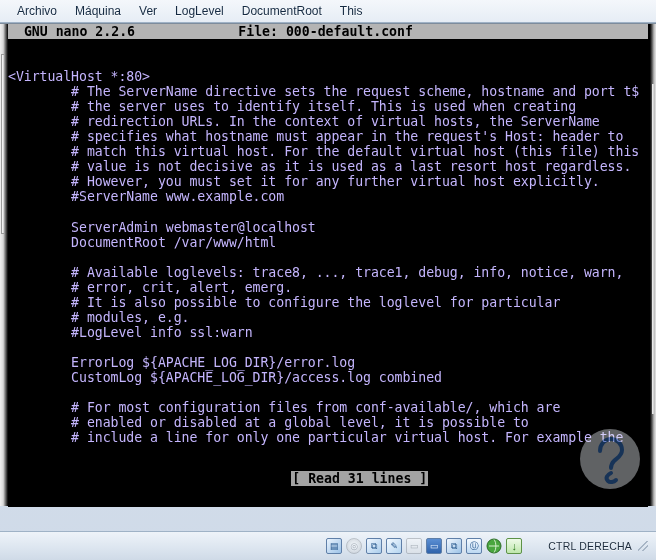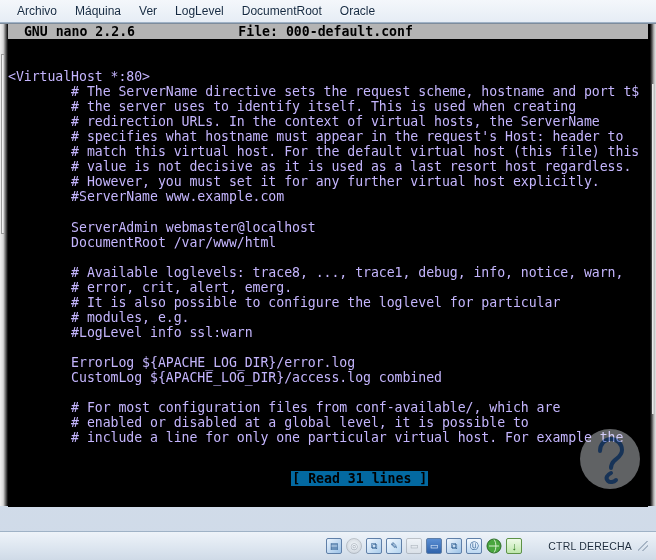--- a/index.html
+++ b/index.html
@@ -121,21 +121,21 @@
     font-size:13.2px;
     line-height:15.05px;
     letter-spacing:-.05px;
   }
   .term-body .ln{height:15.05px;color:#c4b5fd;}
 
   .statusline{
     position:absolute;left:0;right:0;bottom:36px;height:16px;
     text-align:center;white-space:pre;font-size:13.2px;line-height:16px;
   }
-  .statusline span{background:#0369a1;color:#000;font-weight:bold;padding:0 1px;}
+  .statusline span{background:#a3a3a3;color:#000;font-weight:bold;padding:0 1px;}
 
   .shortcutbar{
     position:absolute;left:0;right:0;bottom:0;height:32px;
     font-size:13.2px;line-height:16px;white-space:pre;
   }
 
   
   .watermark{
     position:absolute;right:6px;bottom:16px;width:64px;height:64px;
     opacity:.55;pointer-events:none;
@@ -186,21 +186,21 @@
 
 <div id="app">
 
 
   <div class="menubar">
     <div class="menuitem">Archivo</div>
     <div class="menuitem">Máquina</div>
     <div class="menuitem">Ver</div>
     <div class="menuitem">LogLevel</div>
     <div class="menuitem">DocumentRoot</div>
-    <div class="menuitem">Oracle</div>
+    <div class="menuitem">This</div>
   </div>
 
   <div class="vmwrap">
     <div class="vm-left-border"></div>
     <div class="vm-right-border"></div>
 
     <div class="term">
       <div class="nano-header">  GNU nano 2.2.6             File: 000-default.conf                           </div>
       <div class="term-body" id="term-body"><div class="ln">&nbsp;</div><div class="ln">&lt;VirtualHost *:80&gt;</div><div class="ln">        # The ServerName directive sets the request scheme, hostname and port t$</div><div class="ln">        # the server uses to identify itself. This is used when creating</div><div class="ln">        # redirection URLs. In the context of virtual hosts, the ServerName</div><div class="ln">        # specifies what hostname must appear in the request's Host: header to</div><div class="ln">        # match this virtual host. For the default virtual host (this file) this</div><div class="ln">        # value is not decisive as it is used as a last resort host regardless.</div><div class="ln">        # However, you must set it for any further virtual host explicitly.</div><div class="ln">        #ServerName www.example.com</div><div class="ln">&nbsp;</div><div class="ln">        ServerAdmin webmaster@localhost</div><div class="ln">        DocumentRoot /var/www/html</div><div class="ln">&nbsp;</div><div class="ln">        # Available loglevels: trace8, ..., trace1, debug, info, notice, warn,</div><div class="ln">        # error, crit, alert, emerg.</div><div class="ln">        # It is also possible to configure the loglevel for particular</div><div class="ln">        # modules, e.g.</div><div class="ln">        #LogLevel info ssl:warn</div><div class="ln">&nbsp;</div><div class="ln">        ErrorLog ${APACHE_LOG_DIR}/error.log</div><div class="ln">        CustomLog ${APACHE_LOG_DIR}/access.log combined</div><div class="ln">&nbsp;</div><div class="ln">        # For most configuration files from conf-available/, which are</div><div class="ln">        # enabled or disabled at a global level, it is possible to</div><div class="ln">        # include a line for only one particular virtual host. For example the</div></div>
 

